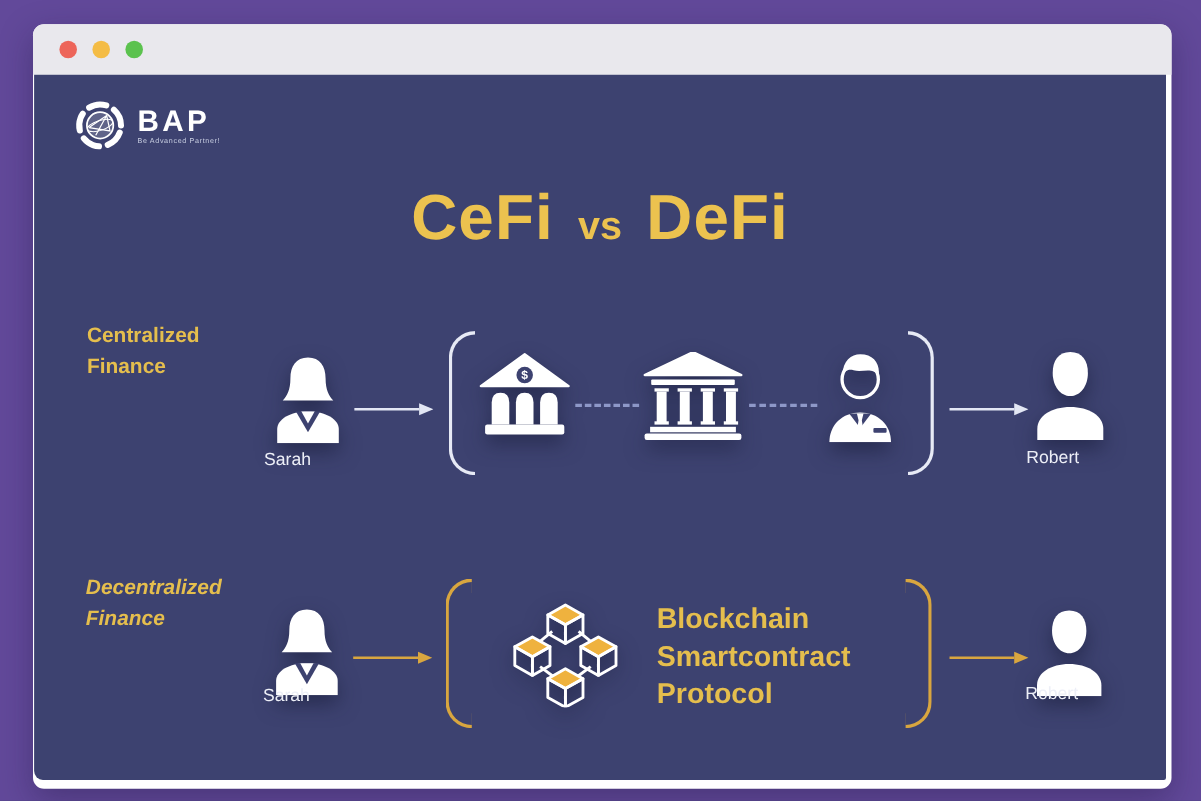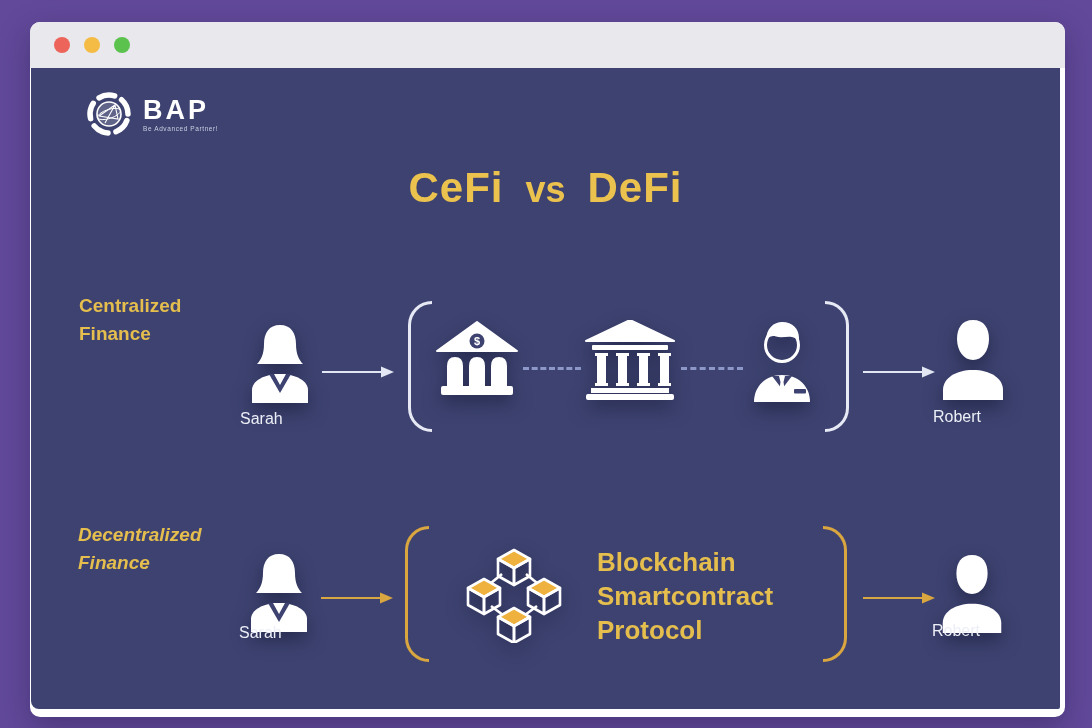--- a/index.html
+++ b/index.html
@@ -22,26 +22,26 @@
   .light{width:16px;height:16px;border-radius:50%;display:inline-block;cursor:pointer;}
   .light.red{background:#ED655A;}
   .light.yellow{background:#F4BC45;}
   .light.green{background:#5BC24E;}
   .content{
     position:absolute;left:1px;top:46px;width:1029px;height:641px;
     background:#3D4270;border-radius:0 0 2px 8px;
   }
   .abs{position:absolute;}
   
-  .logo{left:54px;top:22px;display:flex;align-items:center;gap:10px;}
+  .logo{left:36px;top:22px;display:flex;align-items:center;gap:10px;}
   .logo-name{color:#ffffff;font-size:27px;font-weight:800;letter-spacing:3px;line-height:26px;}
   .logo-tagline{color:#C9CFE2;font-size:6.5px;letter-spacing:.6px;margin-top:2px;}
   
   .main-title{left:0;top:96px;width:100%;text-align:center;color:#ECC24F;}
-  .main-title .big{font-size:42px;font-weight:800;letter-spacing:1px;}
+  .main-title .big{font-size:58px;font-weight:800;letter-spacing:1px;}
   .main-title .small{font-size:36px;font-weight:800;margin:0 22px;}
   
   .row-label{color:#E5BE4D;font-size:19px;font-weight:700;line-height:28px;}
   .name-label{color:#EDEFF7;font-size:16px;text-align:left;width:80px;}
   
   .arrow{width:72px;height:14px;}
   
   .bracket{width:24px;box-sizing:border-box;}
   .bracket.open{border-left:3px solid;border-top:3px solid;border-bottom:3px solid;border-radius:26px 0 0 26px;}
   .bracket.close{border-right:3px solid;border-top:3px solid;border-bottom:3px solid;border-radius:0 26px 26px 0;}

